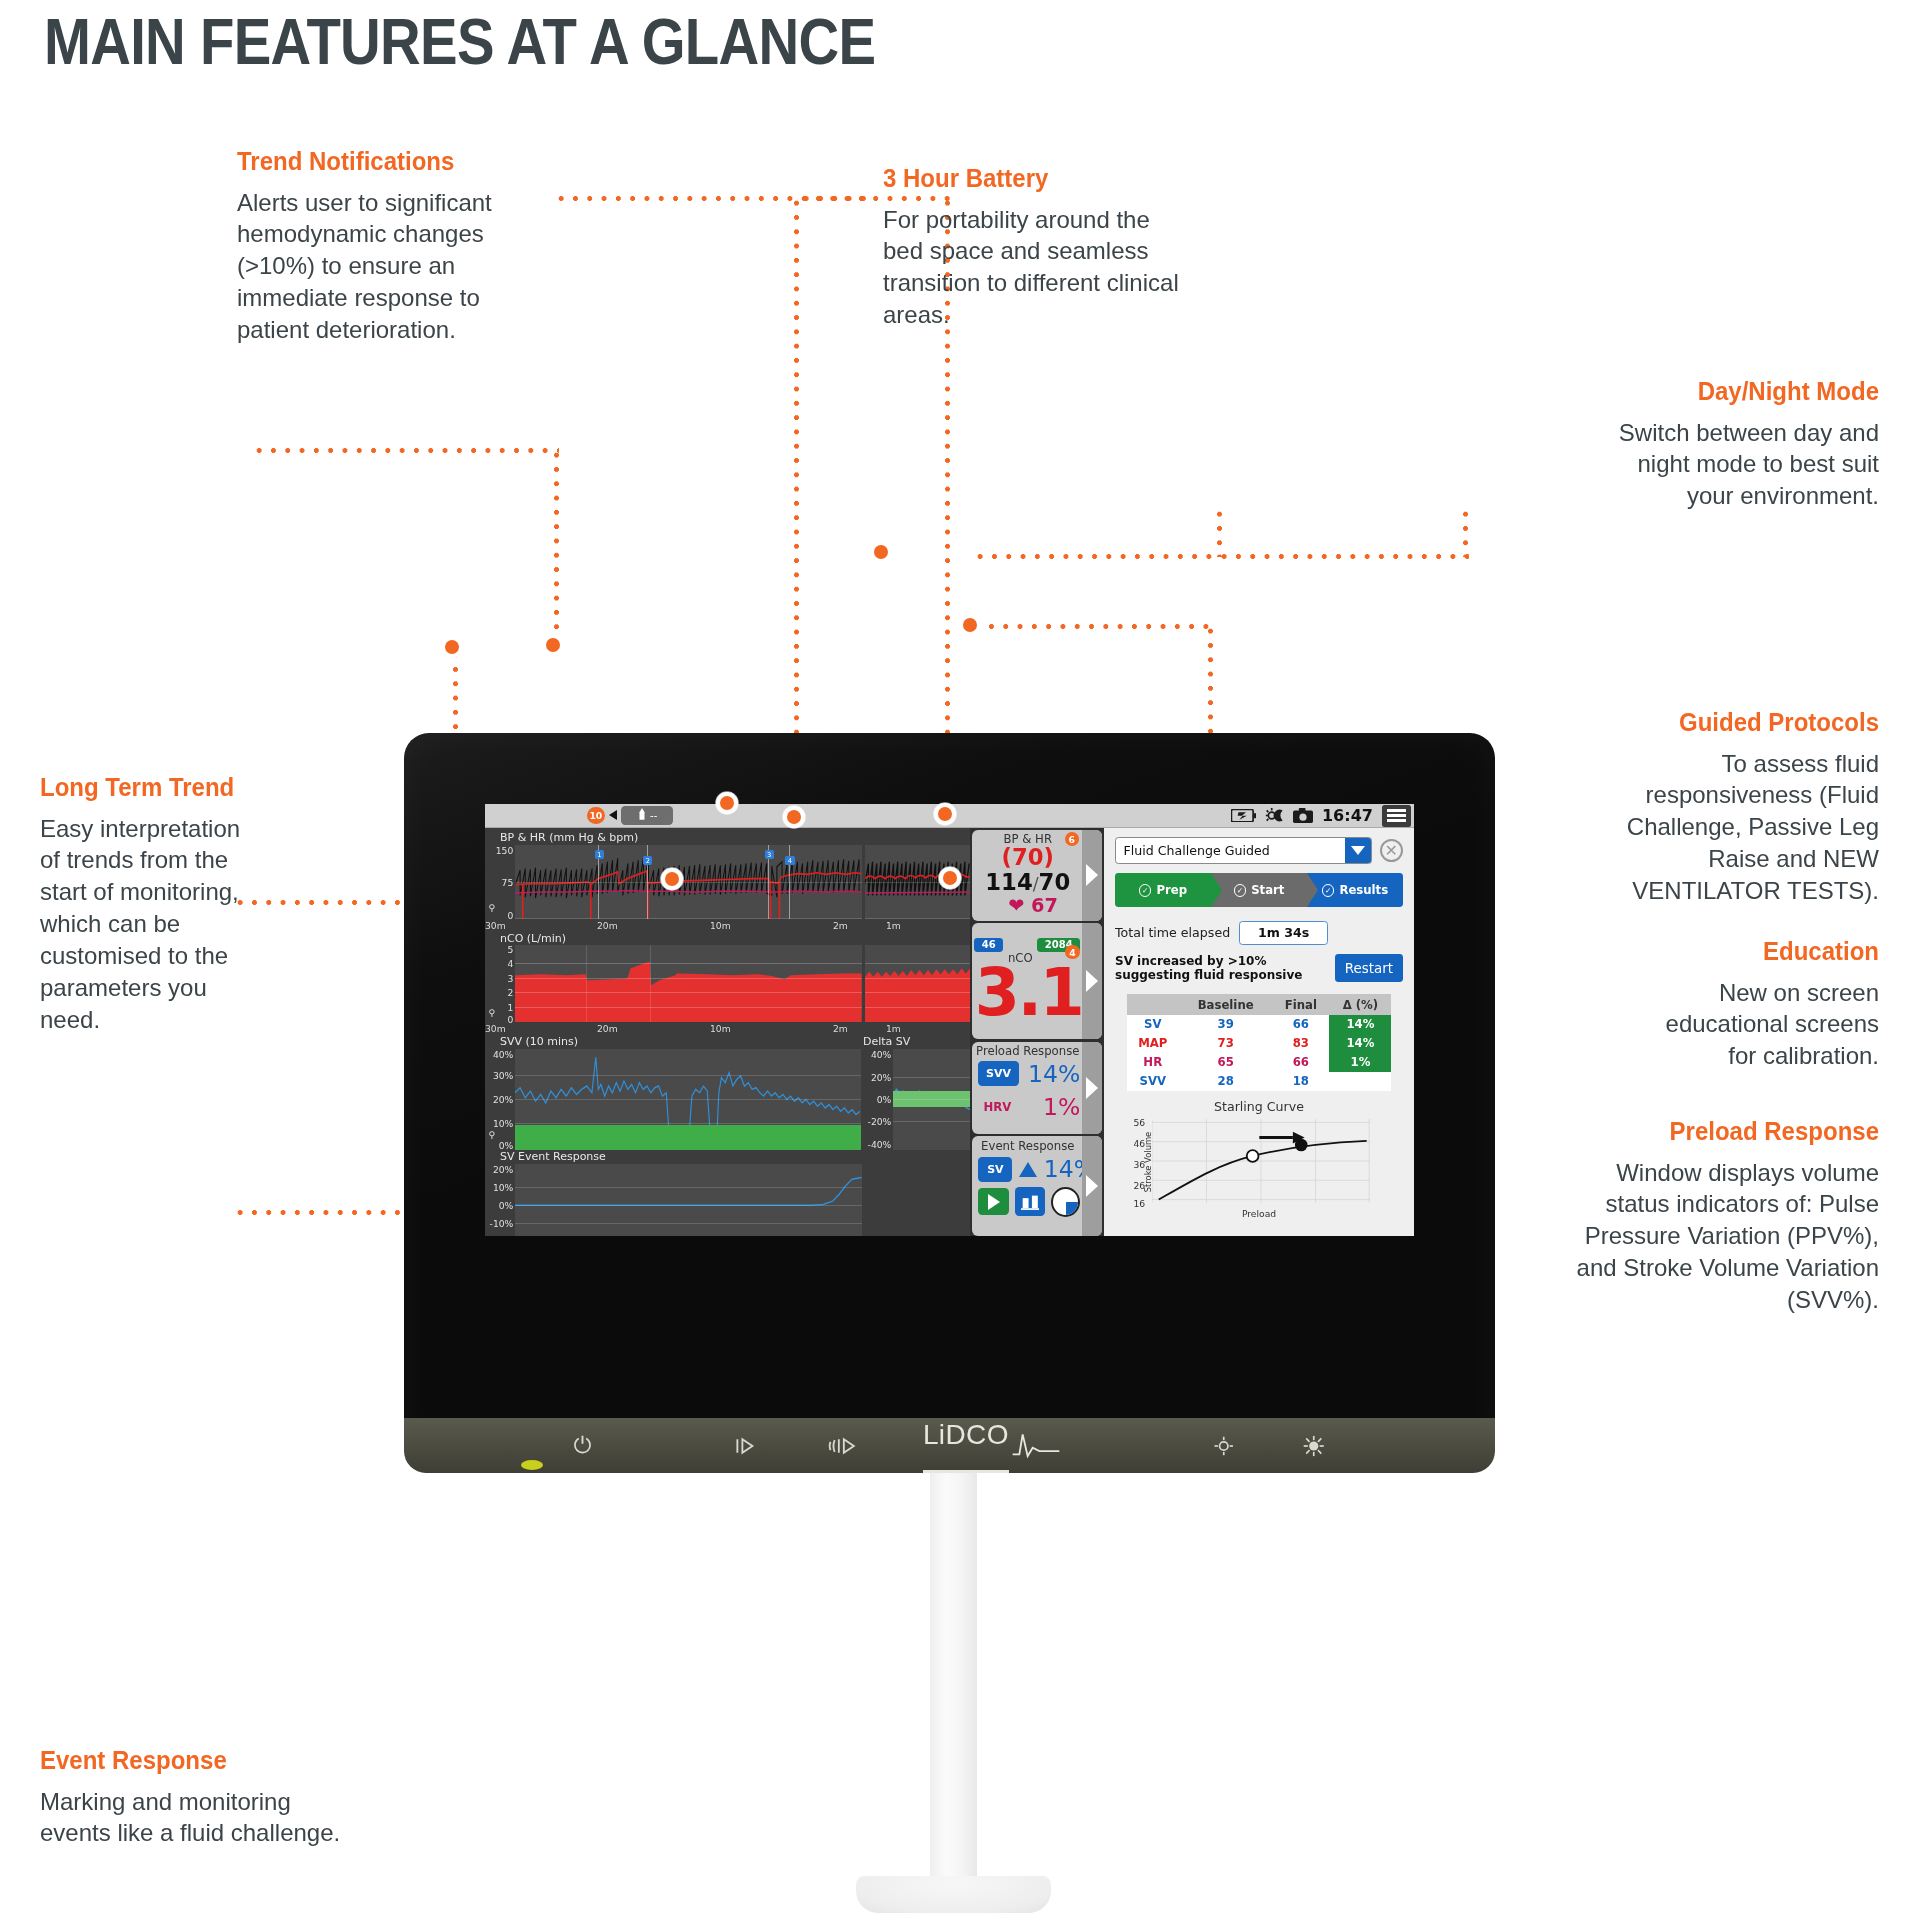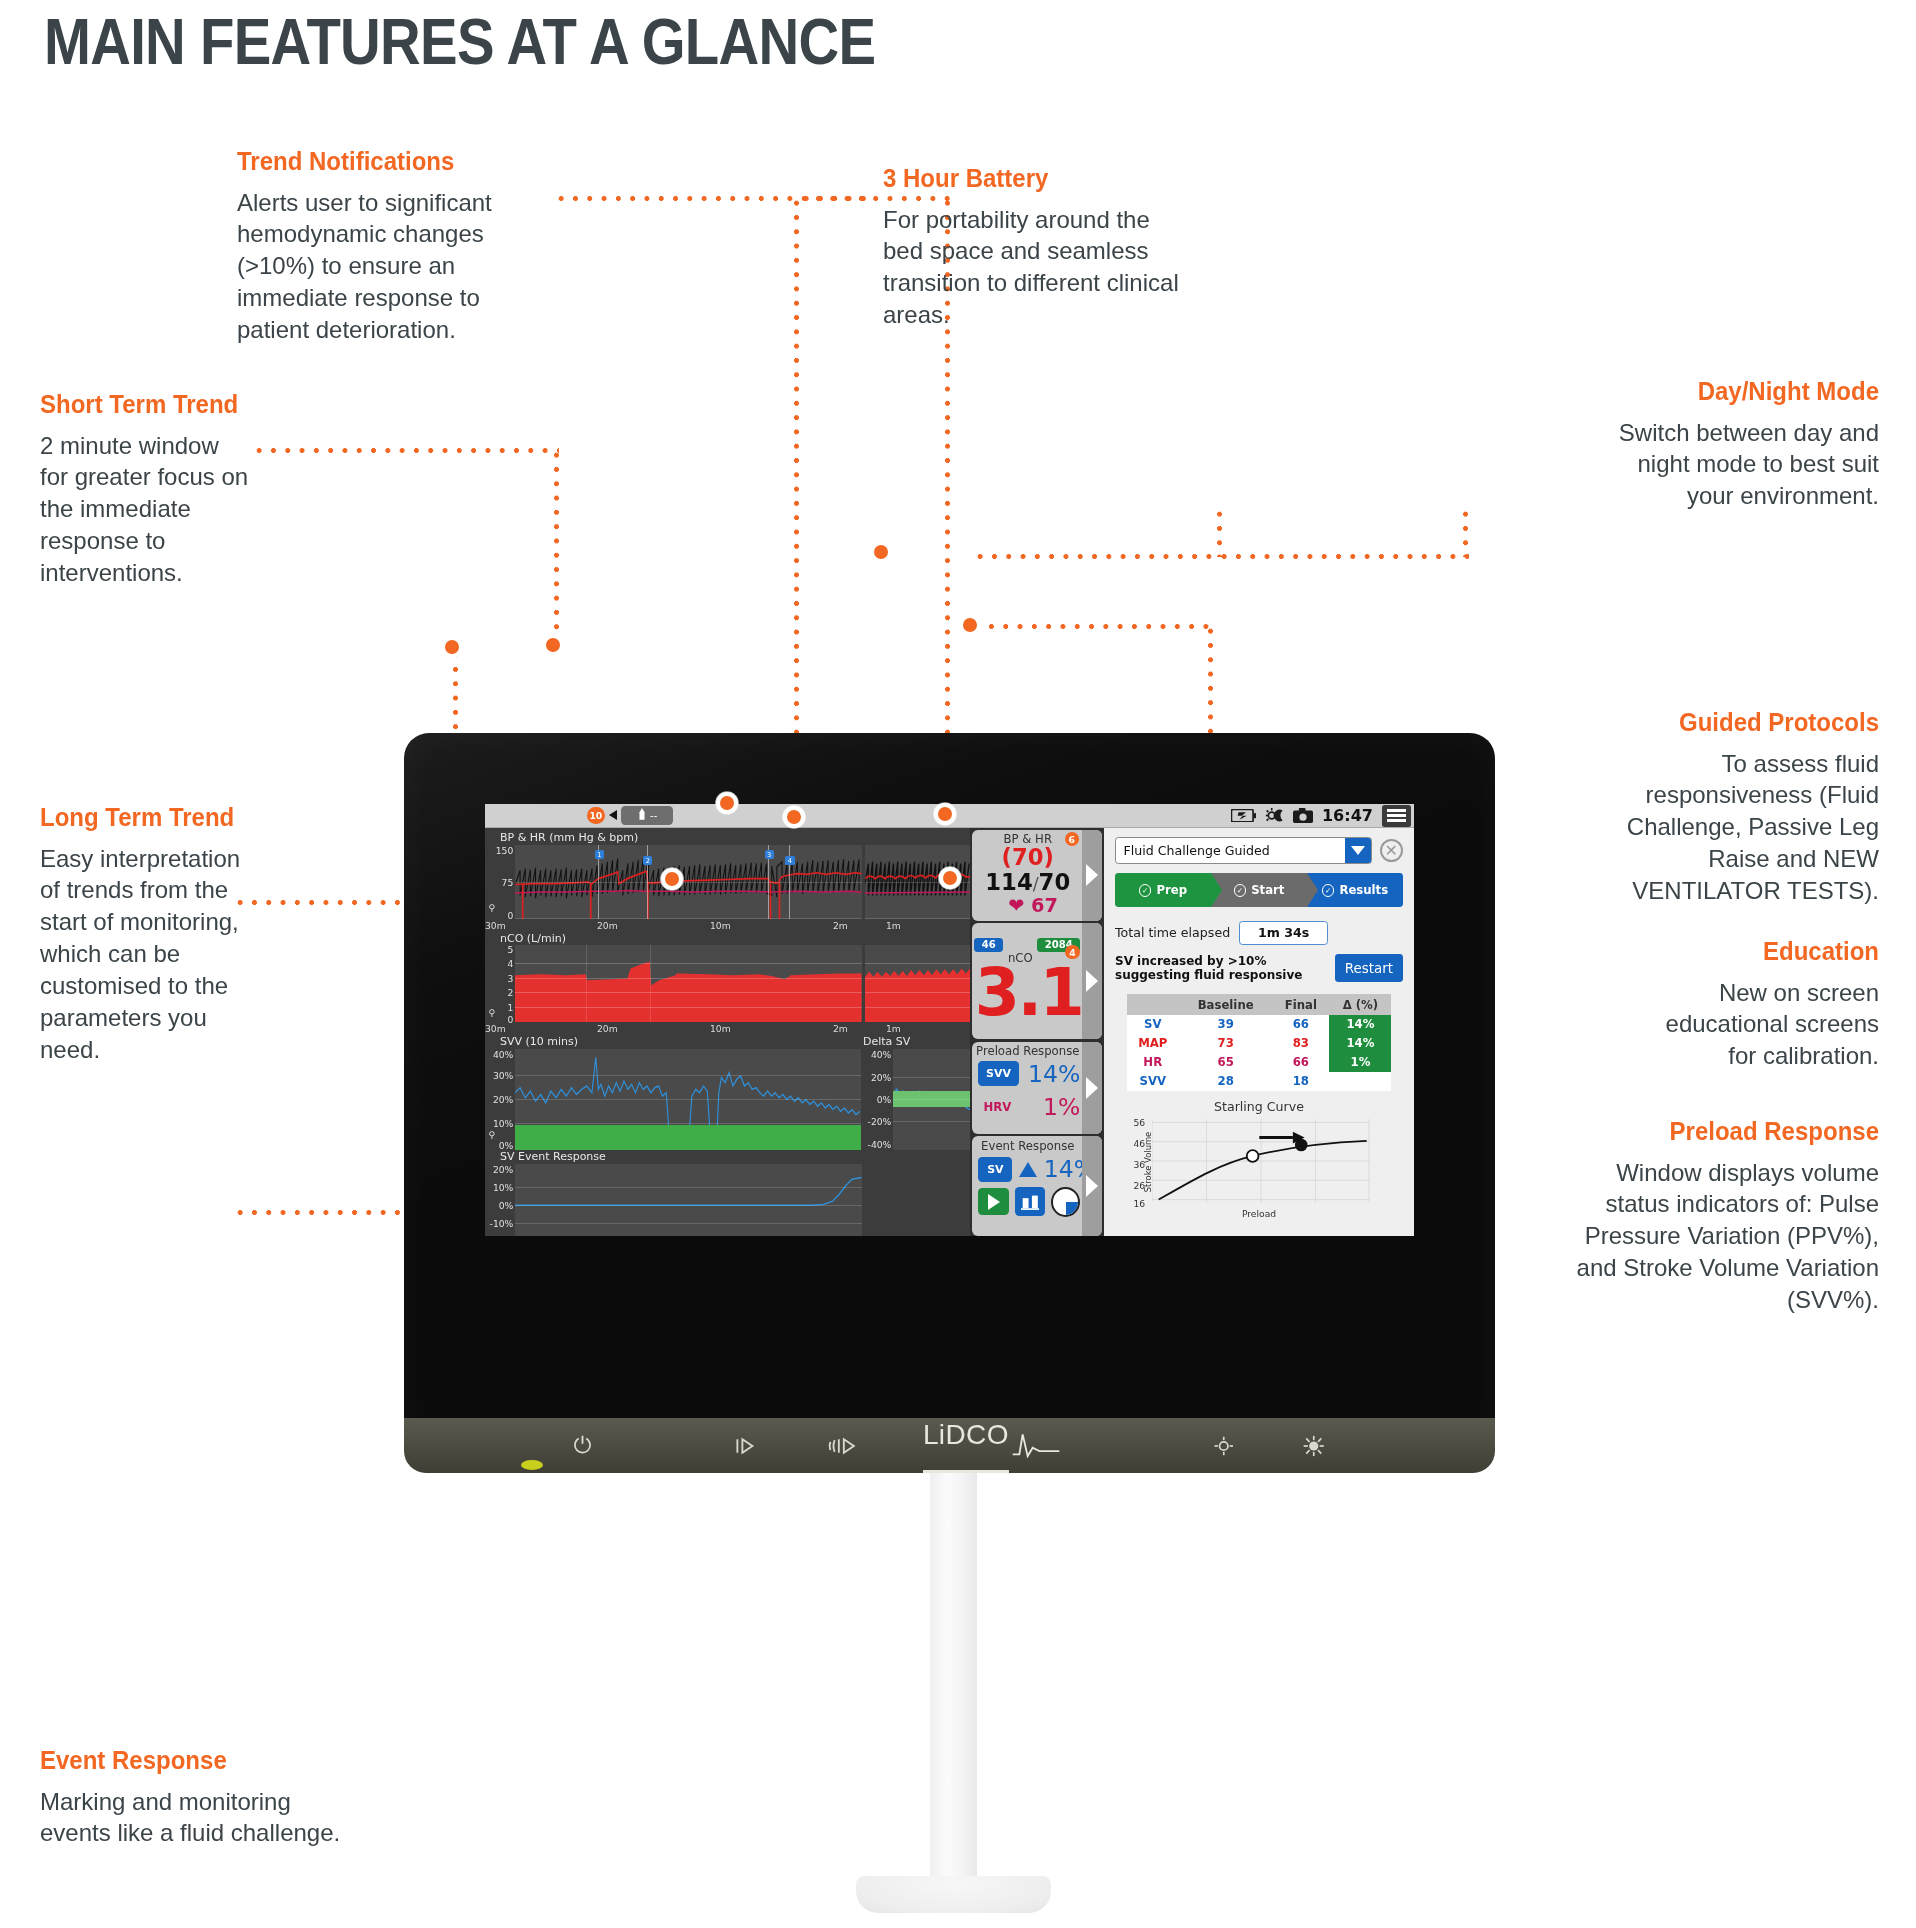--- a/index.html
+++ b/index.html
@@ -301,31 +301,27 @@
   <div class="callout left" style="left:237px; top:148px; width:319px;">
     <div class="c-title">Trend Notifications</div>
     <div class="c-body">Alerts user to significant hemodynamic changes (&gt;10%) to ensure an immediate response to patient deterioration.</div>
   </div>
 
   <div class="callout left" style="left:883px; top:165px; width:302px;">
     <div class="c-title">3 Hour Battery</div>
     <div class="c-body">For portability around the bed space and seamless transition to different clinical areas.</div>
   </div>
 
-  <div class="callout left" style="left:40px; top:391px; width:210px;">
-    <div class="c-title">Short Term Trend</div>
-    <div class="c-body">2 minute window for greater focus on the immediate response to interventions.</div>
-  </div>
 
   <div class="callout right" style="right:37px; top:378px; width:285px;">
     <div class="c-title">Day/Night Mode</div>
     <div class="c-body">Switch between day and night mode to best suit your environment.</div>
   </div>
 
-  <div class="callout left" style="left:40px; top:804px; width:210px;">
+  <div class="callout left" style="left:40px; top:774px; width:210px;">
     <div class="c-title">Long Term Trend</div>
     <div class="c-body">Easy interpretation of trends from the start of monitoring, which can be customised to the parameters you need.</div>
   </div>
 
   <div class="callout right" style="right:37px; top:709px; width:260px;">
     <div class="c-title">Guided Protocols</div>
     <div class="c-body">To assess fluid responsiveness (Fluid Challenge, Passive Leg Raise and NEW VENTILATOR TESTS).</div>
   </div>
 
   <div class="callout right" style="right:37px; top:938px; width:235px;">

